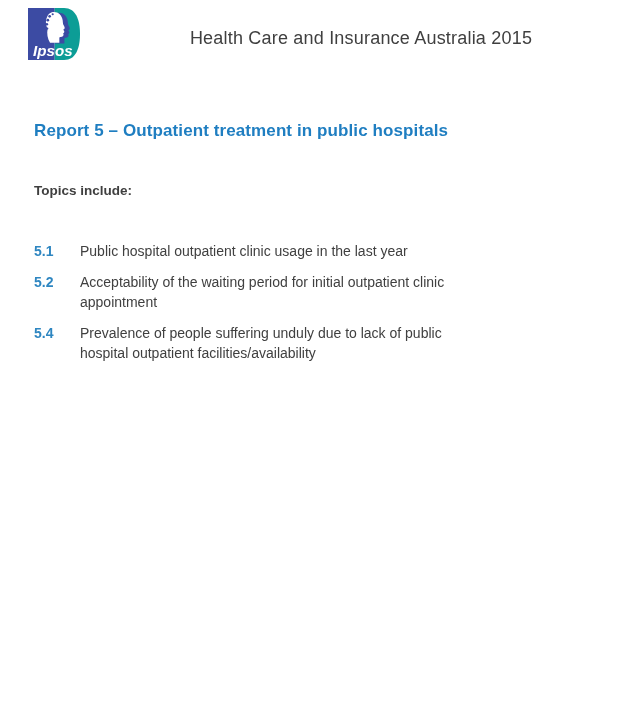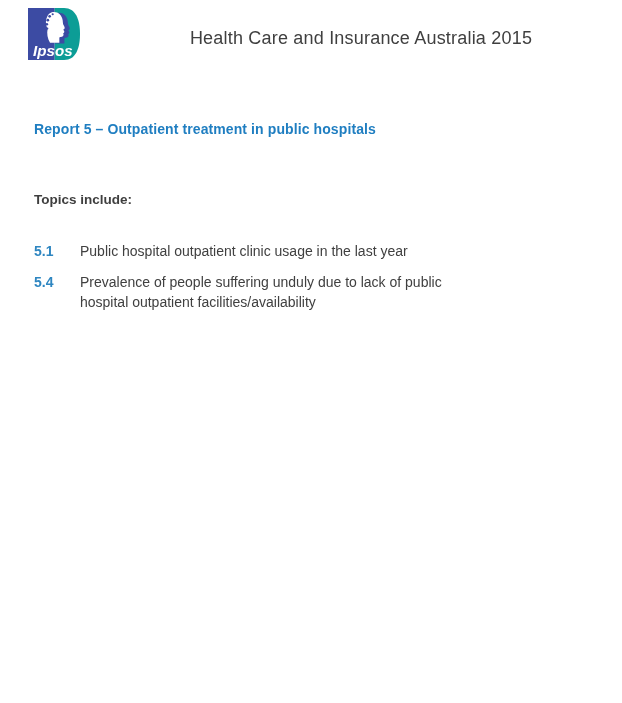--- a/index.html
+++ b/index.html
@@ -35,35 +35,34 @@
     color: #3f3f3f;
     white-space: nowrap;
   }
 
   
   .report-title {
     position: absolute;
     left: 34px;
     top: 121px;
     margin: 0;
-    font-size: 14px;
+    font-size: 17px;
     font-weight: bold;
     letter-spacing: 0.1px;
     color: #1f7ec1;
     white-space: nowrap;
   }
 
   .topics-heading {
     position: absolute;
     left: 34px;
     top: 183px;
     font-size: 13.5px;
     font-weight: bold;
     color: #3f3f3f;
-    margin-top: 9px;
   }
 
   
   .topics {
     position: absolute;
     left: 34px;
     top: 241px;
     margin: 0;
     padding: 0;
     list-style: none;
@@ -122,18 +121,22 @@
   <h1 class="report-title">Report 5 – Outpatient treatment in public hospitals</h1>
 
   <div class="topics-heading">Topics include:</div>
 
   <ol class="topics">
     <li class="topic-row">
       <span class="topic-num">5.1</span>
       <span class="topic-text">Public hospital outpatient clinic usage in the last year</span>
     </li>
     <li class="topic-row">
+      <span class="topic-num">5.2</span>
+      <span class="topic-text">Acceptability of the waiting period for initial outpatient clinic appointment</span>
+    </li>
+    <li class="topic-row">
       <span class="topic-num">5.4</span>
       <span class="topic-text">Prevalence of people suffering unduly due to lack of public hospital outpatient facilities/availability</span>
     </li>
   </ol>
 
 </div>
 
 </body></html>

